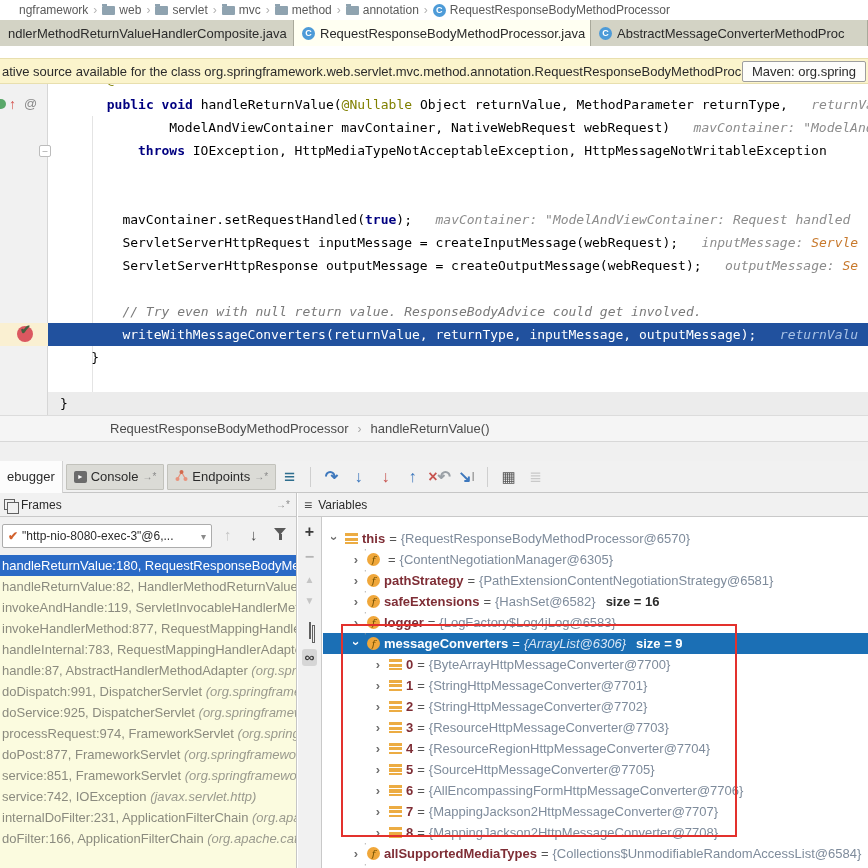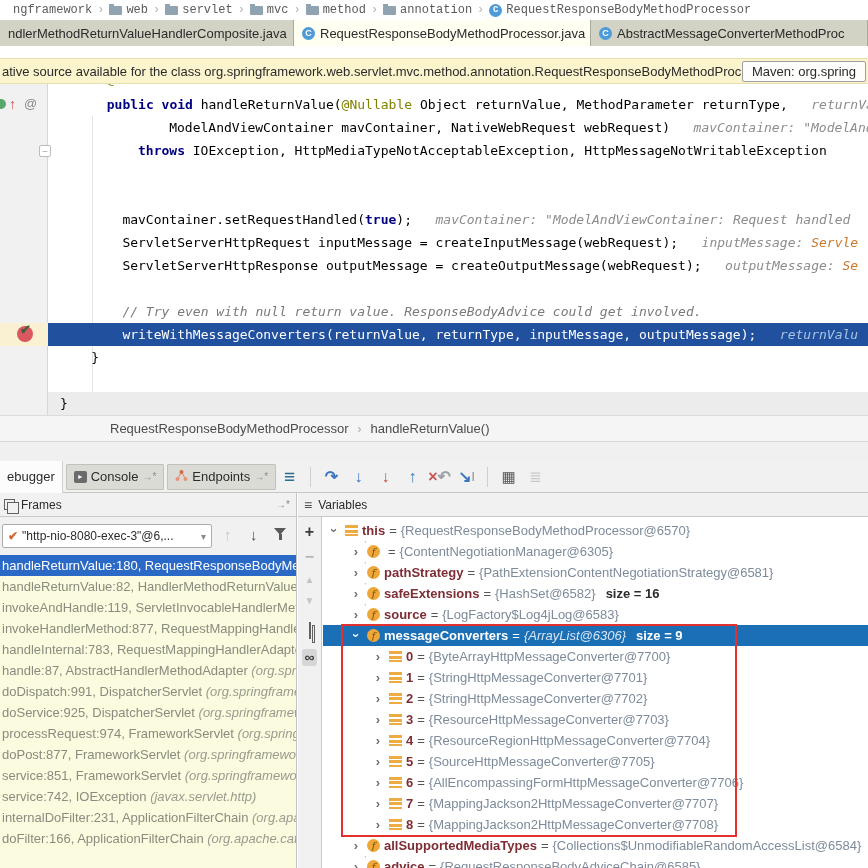--- a/index.html
+++ b/index.html
@@ -2,22 +2,22 @@
 <html><head>
 <meta charset="utf-8">
 <style>
   html,body{margin:0;padding:0;background:#fff;}
   #root{position:relative;width:868px;height:868px;overflow:hidden;background:#fff;
         font-family:"Liberation Sans",sans-serif;font-size:13px;color:#2b2b2b;}
   #root *{box-sizing:border-box;}
 
   
   .bcbar{position:absolute;left:0;top:0;width:868px;height:20px;background:#fff;
-         display:flex;align-items:center;gap:5px;padding-left:13px;color:#5a5a5a;
-         font-size:12px;white-space:nowrap;overflow:hidden;font-family:Liberation Mono, monospace;}
+         display:flex;align-items:center;gap:5px;padding-left:19px;color:#5a5a5a;
+         font-size:12px;white-space:nowrap;overflow:hidden;}
   .bc-item{display:flex;align-items:center;gap:4px;}
   .bc-sep{color:#b4b4b4;font-size:12px;}
   .fold-ic{width:13px;height:9px;background:#8fa3b0;border-radius:1px;position:relative;display:inline-block;flex:none;}
   .fold-ic::before{content:"";position:absolute;left:0;top:-2px;width:5px;height:2px;background:#8fa3b0;}
   .class-ic{width:13px;height:13px;border-radius:50%;background:#4d9bd8;color:#fff;font-size:9px;
             font-weight:bold;text-align:center;line-height:13px;display:inline-block;flex:none;}
 
   
   .tabbar{position:absolute;left:0;top:20px;width:868px;height:26px;background:#ccccbd;display:flex;}
   .tab{display:flex;align-items:center;gap:5px;padding:0 8px;font-size:13px;color:#2b2b2b;
@@ -109,21 +109,21 @@
          display:flex;align-items:center;gap:6px;padding-left:6px;font-size:12px;color:#2b2b2b;}
   .watchstrip{position:absolute;left:298px;top:517px;width:24px;height:351px;background:#f1f1f1;
               border-right:1px solid #c9c9c9;display:flex;flex-direction:column;align-items:center;
               padding-top:8px;gap:11px;}
   .w-add{color:#3a3a3a;font-size:16px;font-weight:bold;line-height:14px;}
   .w-remove{color:#b5b5b5;font-size:16px;font-weight:bold;line-height:14px;}
   .w-up,.w-down{color:#c5c5c5;font-size:10px;line-height:10px;}
   .w-dupwrap{margin-top:6px;}
   .w-show{background:#d6d6d6;border-radius:3px;padding:0 3px;color:#3a3a3a;font-size:14px;font-weight:bold;line-height:17px;}
 
-  .vtree{position:absolute;left:323px;top:517px;width:545px;height:351px;background:#fff;overflow:hidden;padding-top:3px;}
+  .vtree{position:absolute;left:323px;top:517px;width:545px;height:351px;background:#fff;overflow:hidden;padding-top:11px;}
   .vrow{height:21px;line-height:21px;white-space:nowrap;overflow:hidden;font-size:13px;display:flex;align-items:center;}
   .chev{width:14px;color:#6e6e6e;font-size:13px;font-weight:bold;text-align:center;flex:none;}
   .chev.open{transform:rotate(90deg);}
   .vic-bars{width:13px;height:11px;margin:0 4px;flex:none;
             background:repeating-linear-gradient(to bottom,#ecac43 0 3px,rgba(0,0,0,0) 3px 4.5px);}
   .vic-f{width:13px;height:13px;border-radius:50%;background:#f0a73a;color:#6e4f00;font-size:10px;
          font-style:italic;text-align:center;line-height:13px;font-family:"DejaVu Serif",serif;
          margin:0 4px;flex:none;position:relative;}
   .vic-f::before{content:"'";position:absolute;left:-3px;top:-7px;color:#9a9a9a;font-size:9px;}
   .vname{color:#7e2d35;font-weight:600;}
@@ -347,21 +347,21 @@
         <span class="chev">›</span>
         <span class="vic-f">f</span>
         <span class="vname">safeExtensions</span>
         <span class="veq">=</span>
         <span class="vval">{HashSet@6582}</span>
         <span class="vsize">size = 16</span>
       </div>
       <div class="vrow" style="padding-left: 26px;">
         <span class="chev">›</span>
         <span class="vic-f">f</span>
-        <span class="vname">source</span>
+        <span class="vname">logger</span>
         <span class="veq">=</span>
         <span class="vval">{LogFactory$Log4jLog@6583}</span>
       </div>
       <div class="vrow sel" style="padding-left: 26px;">
         <span class="chev open">›</span>
         <span class="vic-f">f</span>
         <span class="vname">messageConverters</span>
         <span class="veq">=</span>
         <span class="vval">{ArrayList@6306}</span>
         <span class="vsize">size = 9</span>

